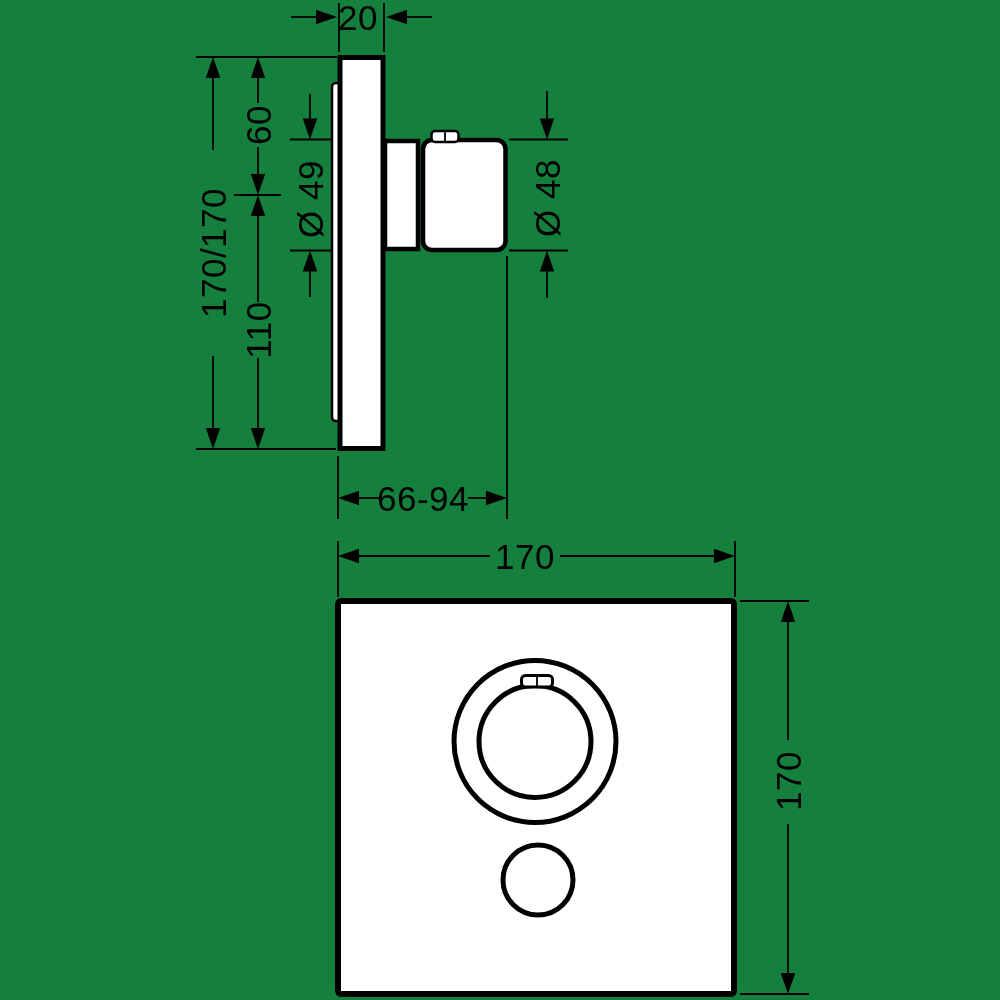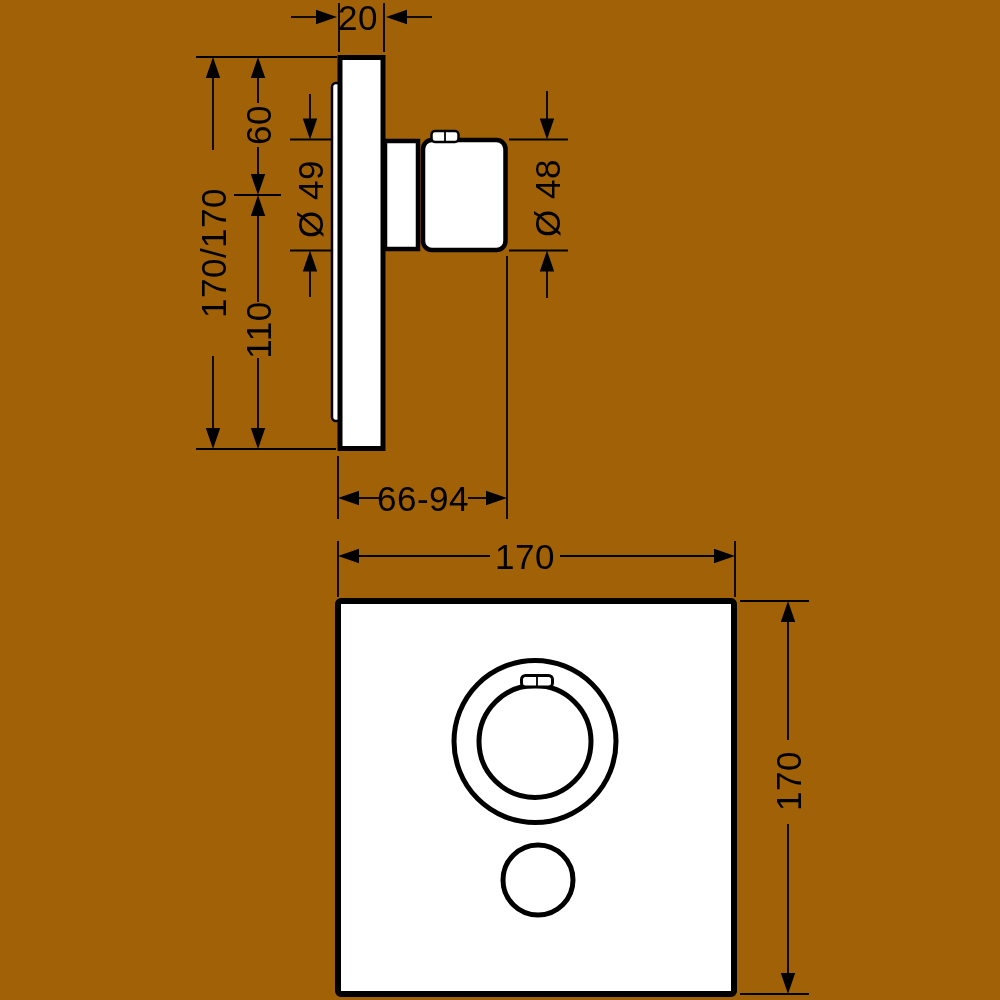--- a/index.html
+++ b/index.html
@@ -1,16 +1,16 @@
 <!DOCTYPE html>
 <html><head>
 <meta charset="utf-8">
 <style>
   html,body{margin:0;padding:0;background:#ffffff;}
-  .stage{position:relative;width:1000px;height:1000px;background:#a16207;overflow:hidden;}
+  .stage{position:relative;width:1000px;height:1000px;background:#15803d;overflow:hidden;}
   svg{display:block;width:1000px;height:1000px;}
   .ln{stroke:#000;stroke-width:1.8;fill:none;stroke-linecap:butt;}
   .obj{stroke:#000;fill:#fff;}
   .ah{fill:#000;stroke:none;}
   text{font-family:"Liberation Sans",sans-serif;font-size:35px;font-weight:400;fill:#000;
        text-anchor:middle;letter-spacing:0.5px;}
   .mid{dominant-baseline:central;}
 </style>
 </head>
 <body>

